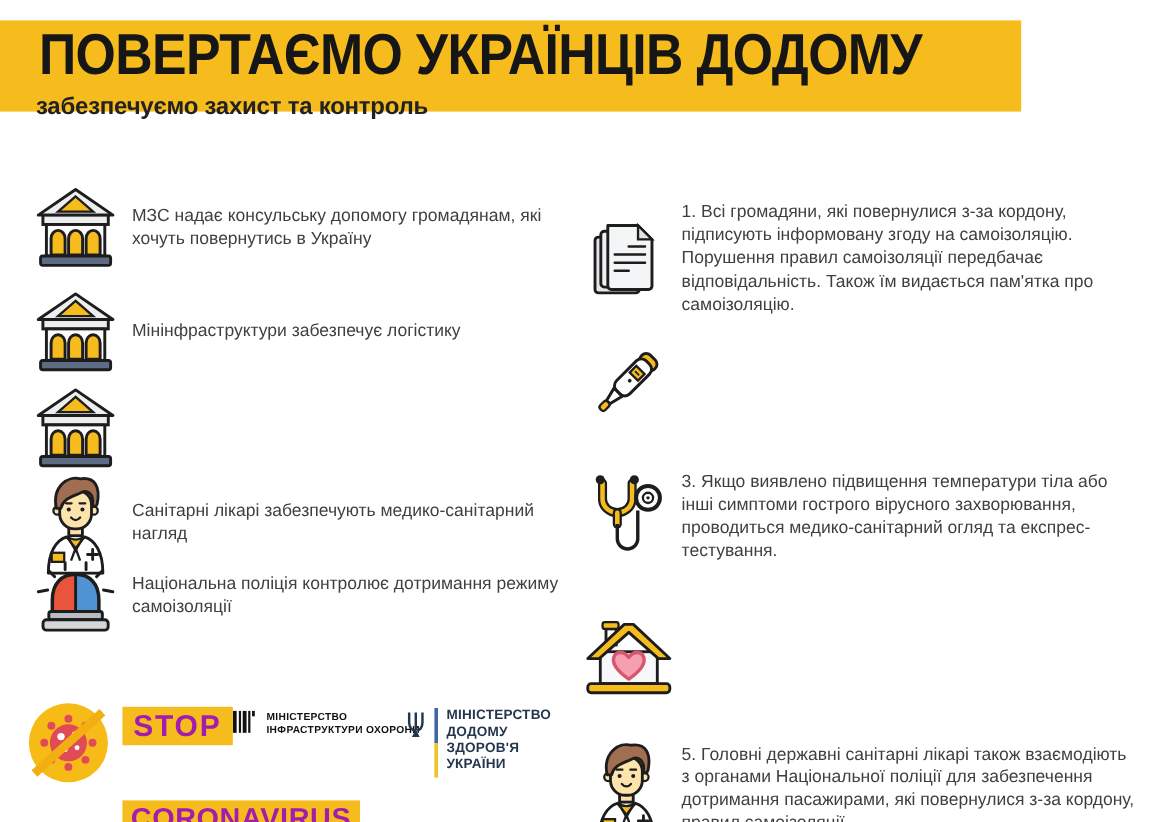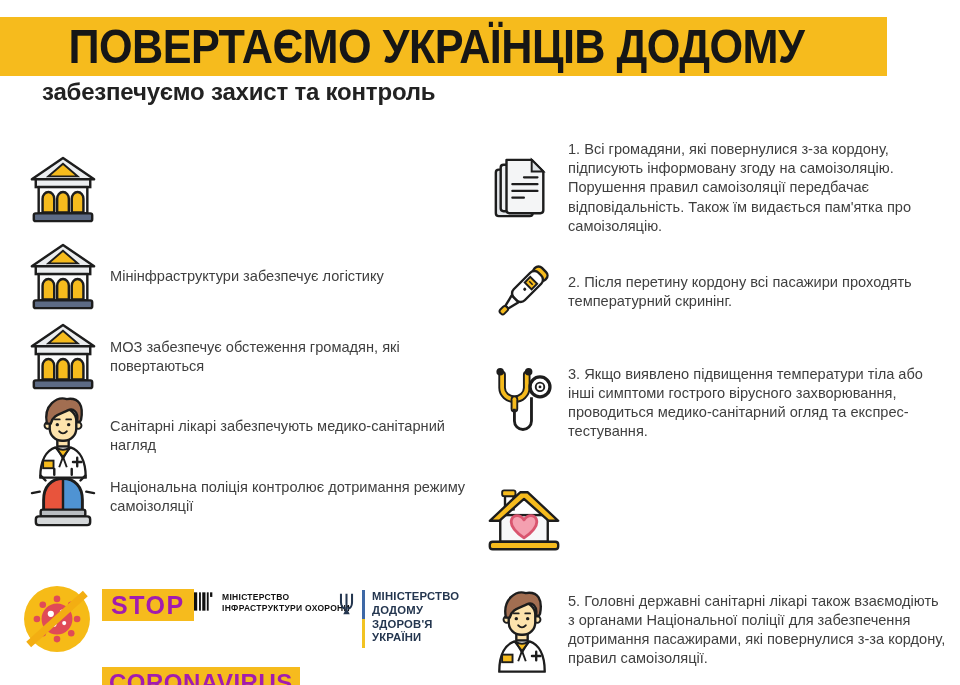--- a/index.html
+++ b/index.html
@@ -1,35 +1,35 @@
 <!DOCTYPE html>
 <html><head>
 <meta charset="utf-8">
 <style>
   html,body{margin:0;padding:0;}
   body{
     width:960px;height:685px;position:relative;background:#ffffff;
     font-family:"Liberation Sans","DejaVu Sans",sans-serif;overflow:hidden;
   }
-  .banner{position:absolute;left:0;top:17px;width:851px;height:59px;background:#f6bb1d;padding-left:36px;}
+  .banner{position:absolute;left:0;top:17px;width:851px;height:76px;background:#f6bb1d;}
   .title{
     margin:0;line-height:59px;padding-left:30px;font-size:40px;font-weight:700;
     color:#161616;letter-spacing:-0.5px;white-space:nowrap;
     transform:scale(1.08,1.2);transform-origin:0 50%;
   }
   .subtitle{
-    position:absolute;left:42px;top:78px;margin:0;font-size:24px;font-weight:700;
+    position:absolute;left:30px;top:78px;margin:0;font-size:20px;font-weight:700;
     color:#222;letter-spacing:-0.2px;white-space:nowrap;
   }
   .row{position:absolute;display:flex;align-items:center;gap:10px;}
   .row p{margin:0;font-size:14.6px;line-height:1.32;color:#3f3f3f;}
   .row .icon-box{flex:0 0 74px;display:flex;justify-content:center;align-items:center;}
   .row.r .icon-box{flex:0 0 72px;}
   .row.l{left:26px;width:446px;}
-  .row.r{left:486px;width:462px;}
+  .row.r{left:486px;width:462px;margin-top:28px;}
   .l0{top:146px;height:88px}.l1{top:234px;height:86px}.l2{top:314px;height:86px}
   .l3{top:390px;height:92px}.l4{top:457px;height:80px}
   .r0{top:142px;height:92px}.r1{top:250px;height:84px}.r2{top:356px;height:94px}
   .r3{top:470px;height:94px}.r4{top:580px;height:100px}
   .badge{
     position:absolute;background:#f6bb1d;color:#a21caf;font-weight:700;white-space:nowrap;
   }
   .badge.stop{left:102px;top:589px;height:32px;line-height:32px;font-size:25px;letter-spacing:1.5px;padding:0 9px;}
   .badge.corona{left:102px;top:623px;height:31px;line-height:31px;font-size:24px;letter-spacing:0.5px;padding:0 7px;margin-top:44px;}
   .virus{position:absolute;left:23px;top:585px;}
@@ -58,20 +58,21 @@
           <path d="M37,5 L5,27 H69 Z" fill="#eceef0" stroke="#1d1d1d" stroke-width="2.5" stroke-linejoin="round"></path>
           <path d="M37,11 L22,24 H52 Z" fill="#f6bb1d" stroke="#1d1d1d" stroke-width="2"></path>
           <rect x="9" y="27" width="56" height="8" fill="#eceef0" stroke="#1d1d1d" stroke-width="2.5"></rect>
           <rect x="12" y="35" width="50" height="27" fill="#fbfbfb" stroke="#1d1d1d" stroke-width="2.5"></rect>
           <path d="M16,61 V47 a6,7 0 0 1 12,0 V61 Z" fill="#f6bb1d" stroke="#1d1d1d" stroke-width="2.5"></path>
           <path d="M31,61 V47 a6,7 0 0 1 12,0 V61 Z" fill="#f6bb1d" stroke="#1d1d1d" stroke-width="2.5"></path>
           <path d="M46,61 V47 a6,7 0 0 1 12,0 V61 Z" fill="#f6bb1d" stroke="#1d1d1d" stroke-width="2.5"></path>
           <rect x="7" y="62" width="60" height="8" rx="2" fill="#5d6b85" stroke="#1d1d1d" stroke-width="2.5"></rect>
         </svg>
       </span>
+      <p>МЗС надає консульську допомогу громадянам, які хочуть повернутись в Україну</p>
     </div>
 
     <div class="row l l1">
       <span class="icon-box">
         <svg width="72" height="74" viewBox="0 0 74 76">
           <path d="M37,5 L5,27 H69 Z" fill="#eceef0" stroke="#1d1d1d" stroke-width="2.5" stroke-linejoin="round"></path>
           <path d="M37,11 L22,24 H52 Z" fill="#f6bb1d" stroke="#1d1d1d" stroke-width="2"></path>
           <rect x="9" y="27" width="56" height="8" fill="#eceef0" stroke="#1d1d1d" stroke-width="2.5"></rect>
           <rect x="12" y="35" width="50" height="27" fill="#fbfbfb" stroke="#1d1d1d" stroke-width="2.5"></rect>
           <path d="M16,61 V47 a6,7 0 0 1 12,0 V61 Z" fill="#f6bb1d" stroke="#1d1d1d" stroke-width="2.5"></path>
@@ -89,21 +90,20 @@
           <path d="M37,5 L5,27 H69 Z" fill="#eceef0" stroke="#1d1d1d" stroke-width="2.5" stroke-linejoin="round"></path>
           <path d="M37,11 L22,24 H52 Z" fill="#f6bb1d" stroke="#1d1d1d" stroke-width="2"></path>
           <rect x="9" y="27" width="56" height="8" fill="#eceef0" stroke="#1d1d1d" stroke-width="2.5"></rect>
           <rect x="12" y="35" width="50" height="27" fill="#fbfbfb" stroke="#1d1d1d" stroke-width="2.5"></rect>
           <path d="M16,61 V47 a6,7 0 0 1 12,0 V61 Z" fill="#f6bb1d" stroke="#1d1d1d" stroke-width="2.5"></path>
           <path d="M31,61 V47 a6,7 0 0 1 12,0 V61 Z" fill="#f6bb1d" stroke="#1d1d1d" stroke-width="2.5"></path>
           <path d="M46,61 V47 a6,7 0 0 1 12,0 V61 Z" fill="#f6bb1d" stroke="#1d1d1d" stroke-width="2.5"></path>
           <rect x="7" y="62" width="60" height="8" rx="2" fill="#5d6b85" stroke="#1d1d1d" stroke-width="2.5"></rect>
         </svg>
       </span>
-      <p>МОЗ забезпечує обстеження  громадян, які повертаються</p>
     </div>
 
     <div class="row l l3">
       <span class="icon-box">
         <svg width="72" height="86" viewBox="0 0 76 90">
           <path d="M14,89 C14,70 21,60 30,57 L38,63 L46,57 C55,60 62,70 62,89 Z" fill="#ffffff" stroke="#1d1d1d" stroke-width="2.5" stroke-linejoin="round"></path>
           <path d="M31,57 L38,69 L45,57 Q38,62 31,57 Z" fill="#f6bb1d" stroke="#1d1d1d" stroke-width="2"></path>
           <path d="M30,57 L38,67 L34,78" fill="none" stroke="#1d1d1d" stroke-width="2"></path>
           <path d="M46,57 L38,67 L42,78" fill="none" stroke="#1d1d1d" stroke-width="2"></path>
           <rect x="17" y="71" width="11" height="8" fill="#f6bb1d" stroke="#1d1d1d" stroke-width="2"></rect>
@@ -160,21 +160,20 @@
             <rect x="28" y="4" width="16" height="11" rx="5" fill="#f6bb1d" stroke="#1d1d1d" stroke-width="2.5"></rect>
             <rect x="28" y="10" width="16" height="36" rx="6" fill="#ffffff" stroke="#1d1d1d" stroke-width="2.5"></rect>
             <rect x="31" y="19" width="10" height="8" fill="#f6bb1d" stroke="#1d1d1d" stroke-width="2"></rect>
             <path d="M33.5,23 h5" stroke="#1d1d1d" stroke-width="1.5"></path>
             <circle cx="36" cy="32" r="1.6" fill="#1d1d1d"></circle>
             <path d="M31,46 L34,58 h4 L41,46 Z" fill="#ffffff" stroke="#1d1d1d" stroke-width="2.5" stroke-linejoin="round"></path>
             <rect x="33" y="58" width="6" height="9" rx="2.5" fill="#f6bb1d" stroke="#1d1d1d" stroke-width="2"></rect>
           </g>
         </svg>
       </span>
-      <p>2. Після перетину кордону всі пасажири проходять температурний скринінг.</p>
     </div>
 
     <div class="row r r2">
       <span class="icon-box">
         <svg width="72" height="78" viewBox="0 0 76 80">
           <path d="M17,10 V24 a13,12 0 0 0 26,0 V10" fill="none" stroke="#1d1d1d" stroke-width="8" stroke-linecap="round"></path>
           <path d="M17,10 V24 a13,12 0 0 0 26,0 V10" fill="none" stroke="#f6bb1d" stroke-width="4" stroke-linecap="round"></path>
           <path d="M30,36 V46" stroke="#1d1d1d" stroke-width="8" stroke-linecap="round"></path>
           <path d="M30,36 V46" stroke="#f6bb1d" stroke-width="4" stroke-linecap="round"></path>
           <circle cx="15" cy="7" r="4" fill="#1d1d1d"></circle>

